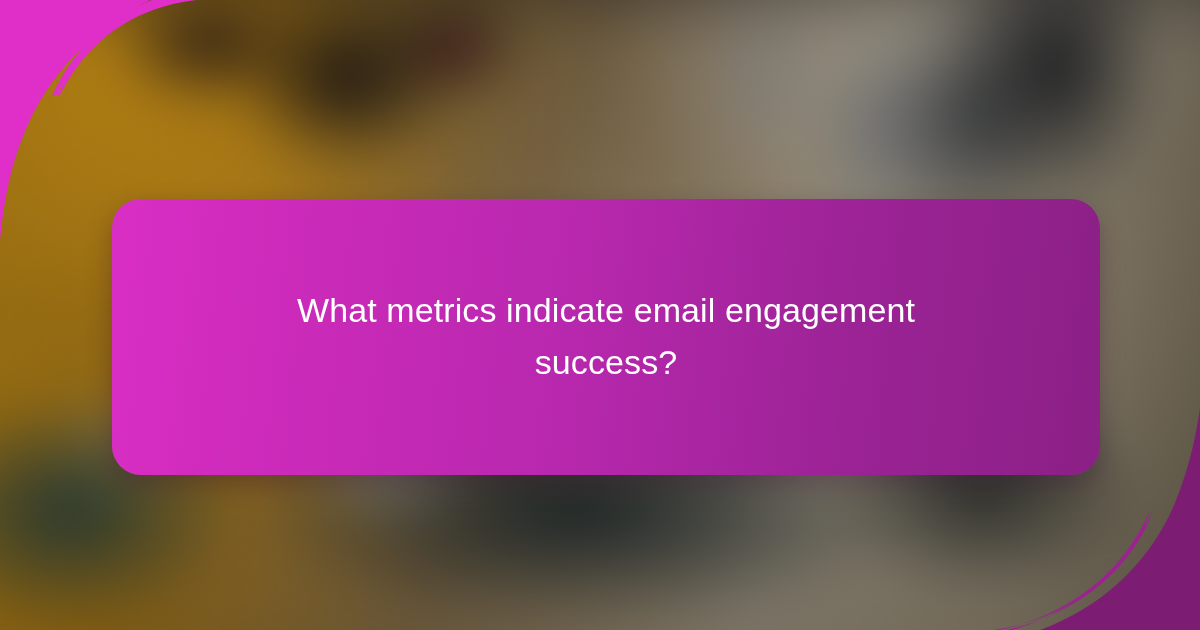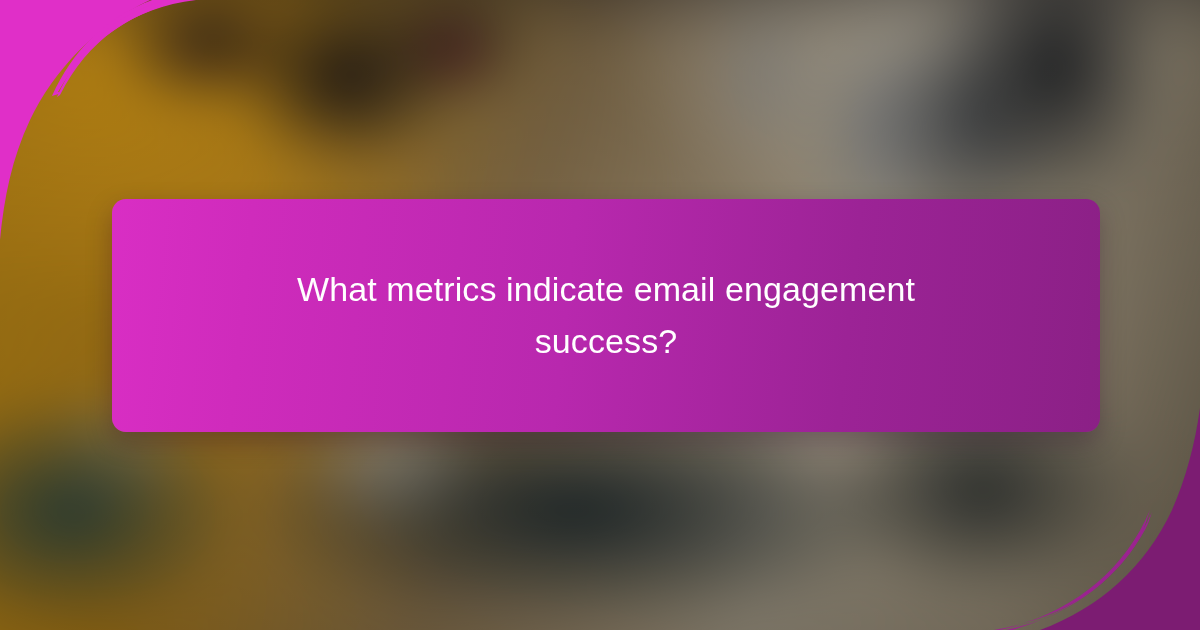--- a/index.html
+++ b/index.html
@@ -70,22 +70,22 @@
   
   .deco { position: absolute; inset: 0; pointer-events: none; }
   .deco svg { position: absolute; inset: 0; width: 1200px; height: 630px; }
 
   
   .question-card {
     position: absolute;
     left: 112px;
     top: 199px;
     width: 988px;
-    height: 233px;
-    border-radius: 14px;
+    height: 276px;
+    border-radius: 29px;
     background: linear-gradient(96deg, #d92ec4 0%, #cf2bbc 14%, #b828ae 46%, #9c2396 74%, #8b2086 100%);
     box-shadow: 0 10px 26px rgba(40,6,40,0.30);
     display: flex;
     align-items: center;
     justify-content: center;
     padding: 0 74px;
   }
 
   .question-text {
     color: #ffffff;

